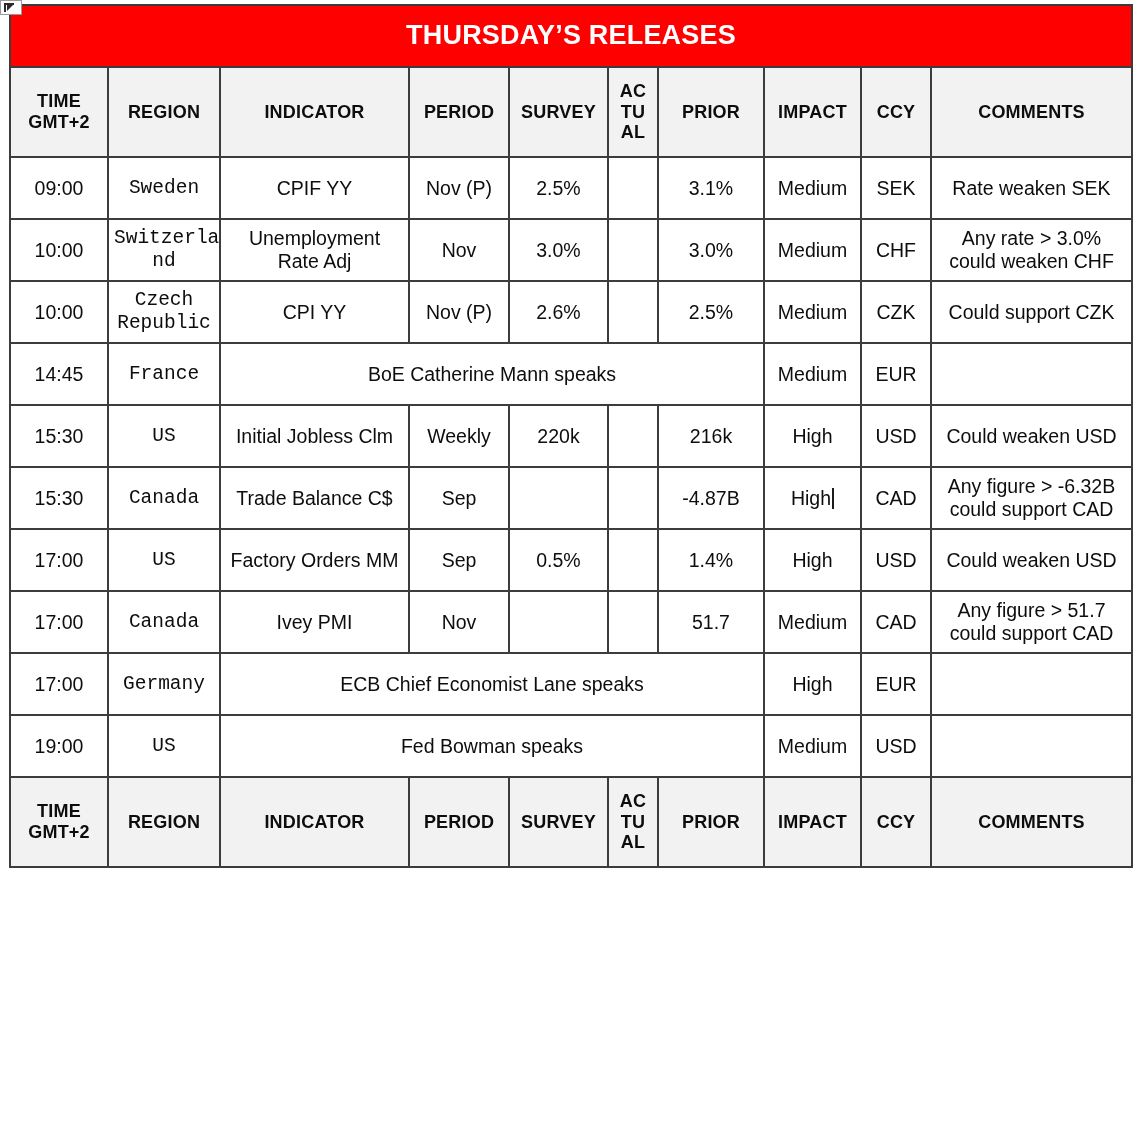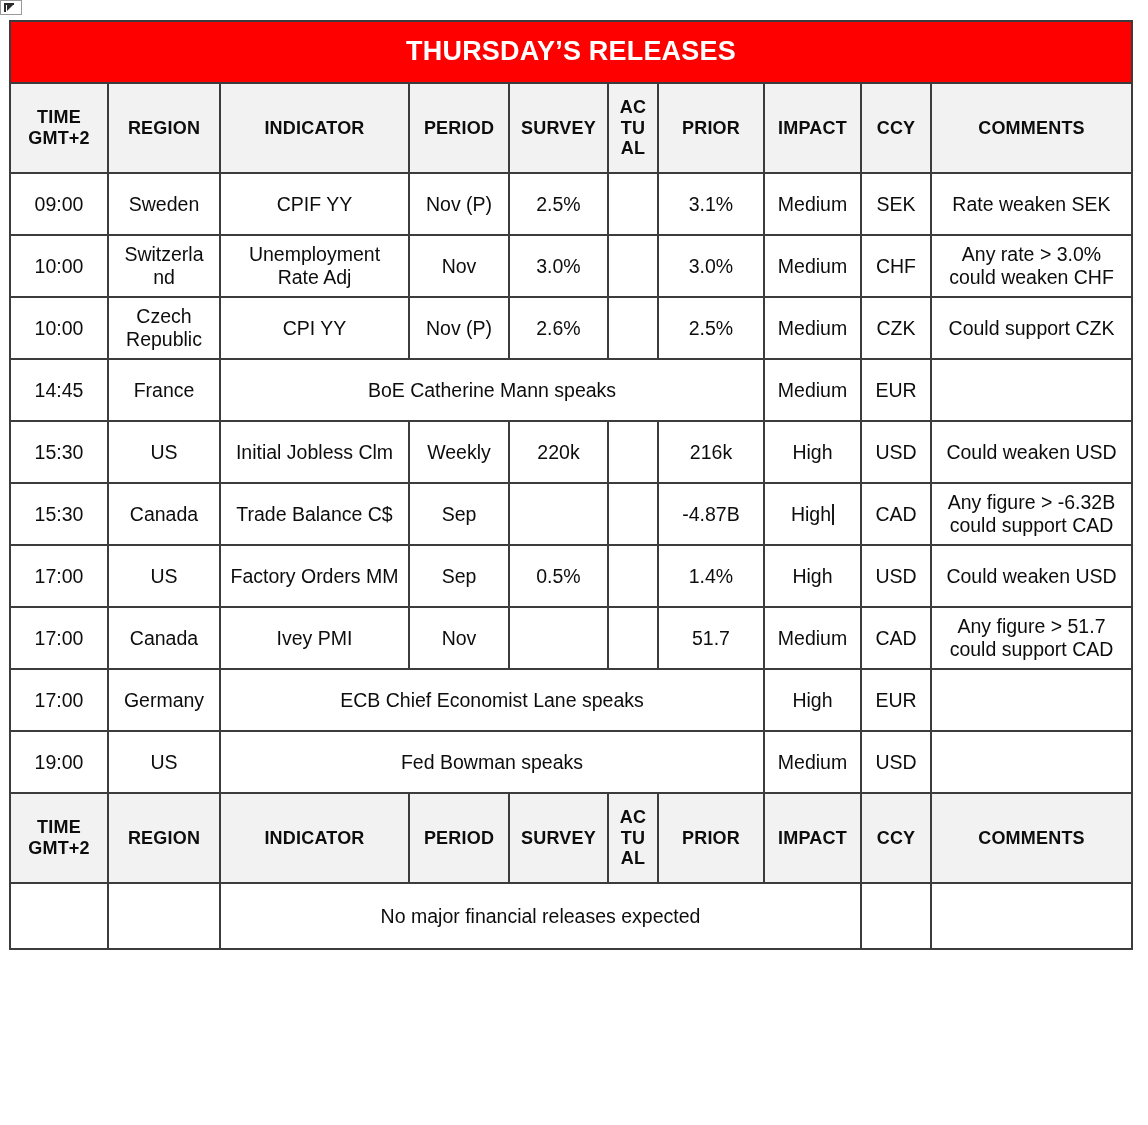--- a/index.html
+++ b/index.html
@@ -45,21 +45,21 @@
     top: 4px;
     width: 6px;
     height: 6px;
     background: #2b2b2b;
     clip-path: polygon(0 0, 100% 0, 0 100%);
   }
 
   .sheet {
     position: absolute;
     left: 9px;
-    top: 20px;
+    top: 4px;
     width: 952px;
   }
 
   table.cal {
     border-collapse: collapse;
     table-layout: fixed;
     width: 1122px;
   }
   table.cal td, table.cal th {
     border: 2px solid #3c3c3c;
@@ -109,21 +109,21 @@
   .hdr-actual {
     line-height: 1.22;
   }
 
   
   tr.datarow td { height: 62px; margin-left: 40px; }
   tr.datarow-tall td { height: 62px; }
 
   td.prior { text-align: right; padding-right: 13px; }
   td.comment { font-size: 18.5px; line-height: 1.2; }
-  td.region { font-size: 19px; line-height: 1.2; }
+  td.region { font-size: 19px; line-height: 1.2; font-family: Liberation Mono, monospace; }
   td.indicator { line-height: 1.2; }
   td.speaker { text-align: center; }
   td.empty-cell { }
   td.noreleases { font-size: 19.5px; height: 66px; }
 
   
   .caret {
     display: inline-block;
     width: 0;
     border-left: 2px solid #1a1a1a;
@@ -320,24 +320,17 @@
           <span>AC</span><br>
           <span>TU</span><br>
           <span>AL</span>
         </td>
         <td>PRIOR</td>
         <td>IMPACT</td>
         <td>CCY</td>
         <td>COMMENTS</td>
       </tr>
 
-      <tr>
-        <td class="noreleases empty-cell"></td>
-        <td class="noreleases empty-cell"></td>
-        <td class="noreleases" colspan="6">No major financial releases expected</td>
-        <td class="noreleases empty-cell"></td>
-        <td class="noreleases empty-cell"></td>
-      </tr>
     </tbody>
   </table>
 
 
 </div>
 
 </body></html>

